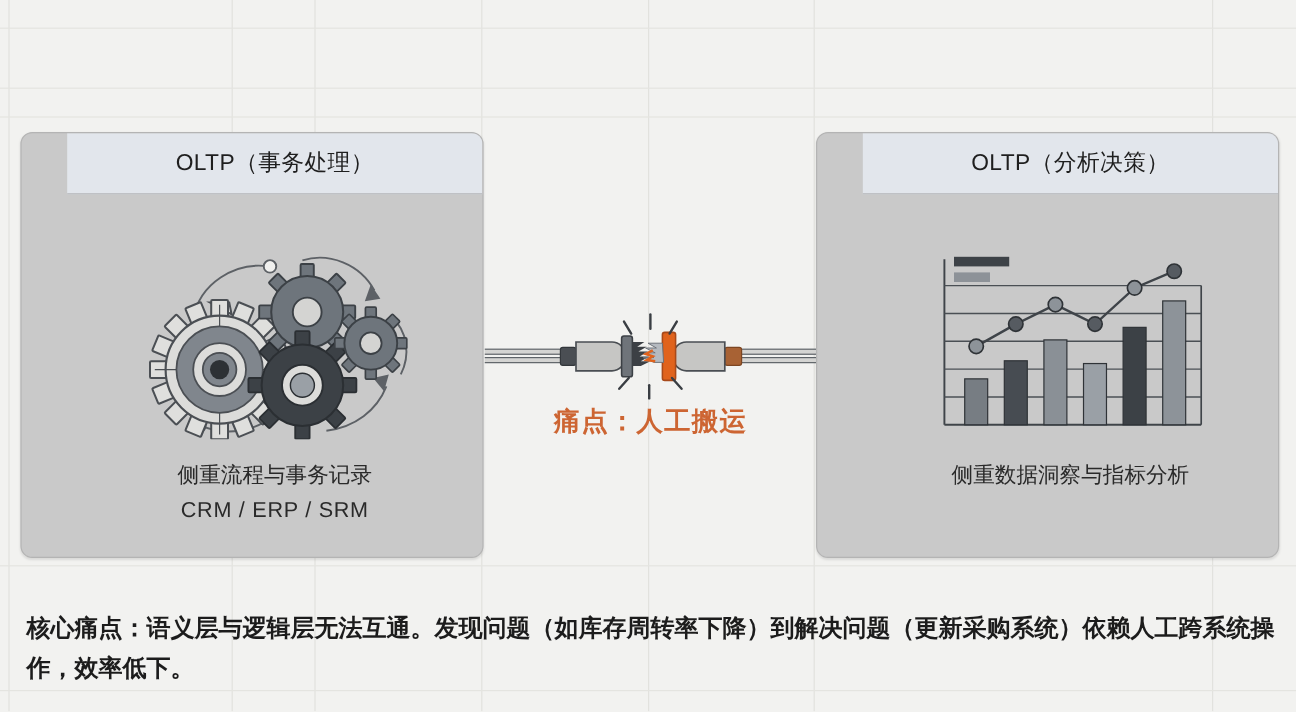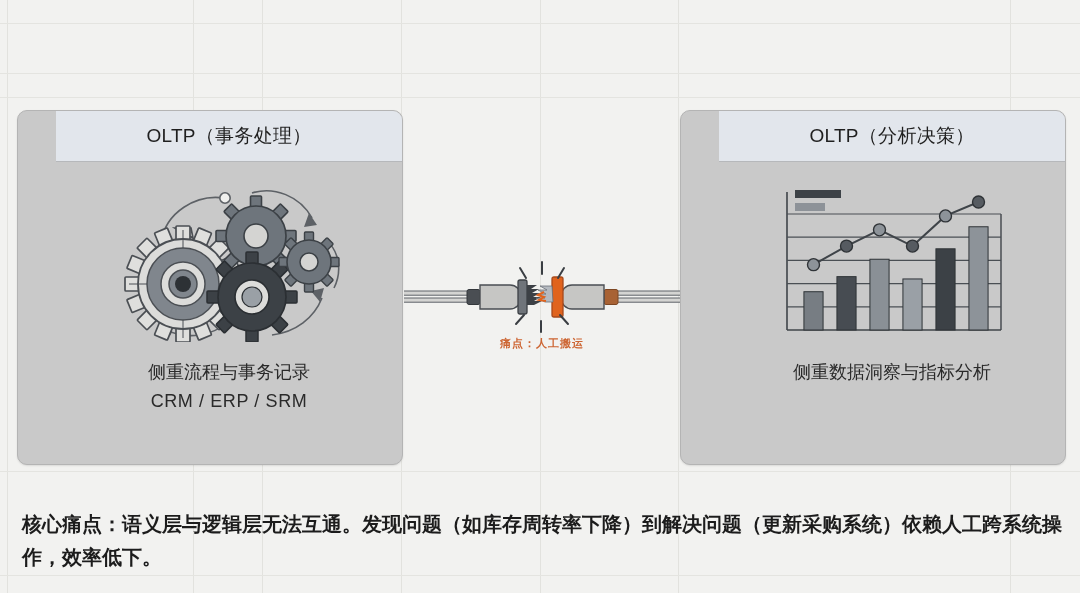--- a/index.html
+++ b/index.html
@@ -77,20 +77,21 @@
     color: #1f1f1f;
     letter-spacing: 0.3px;
   }
   .panel-body {
     position: relative;
     height: 304px;
     display: flex;
     flex-direction: column;
     align-items: center;
     justify-content: flex-start;
+    margin-top: 24px;
   }
   .panel-art {
     margin-top: 18px;
     height: 162px;
     display: flex;
     align-items: center;
     justify-content: center;
   }
   .panel-caption {
     margin-top: 16px;
@@ -108,21 +109,21 @@
     top: 258px;
     width: 276px;
     height: 115px;
   }
   .pain-label {
     position: absolute;
     left: 0;
     right: 0;
     top: 78px;
     text-align: center;
-    font-size: 11px;
+    font-size: 22px;
     font-weight: bold;
     color: #cd6532;
     letter-spacing: 1px;
   }
 
   
   .bottom-note {
     position: absolute;
     left: 22px;
     top: 508px;

